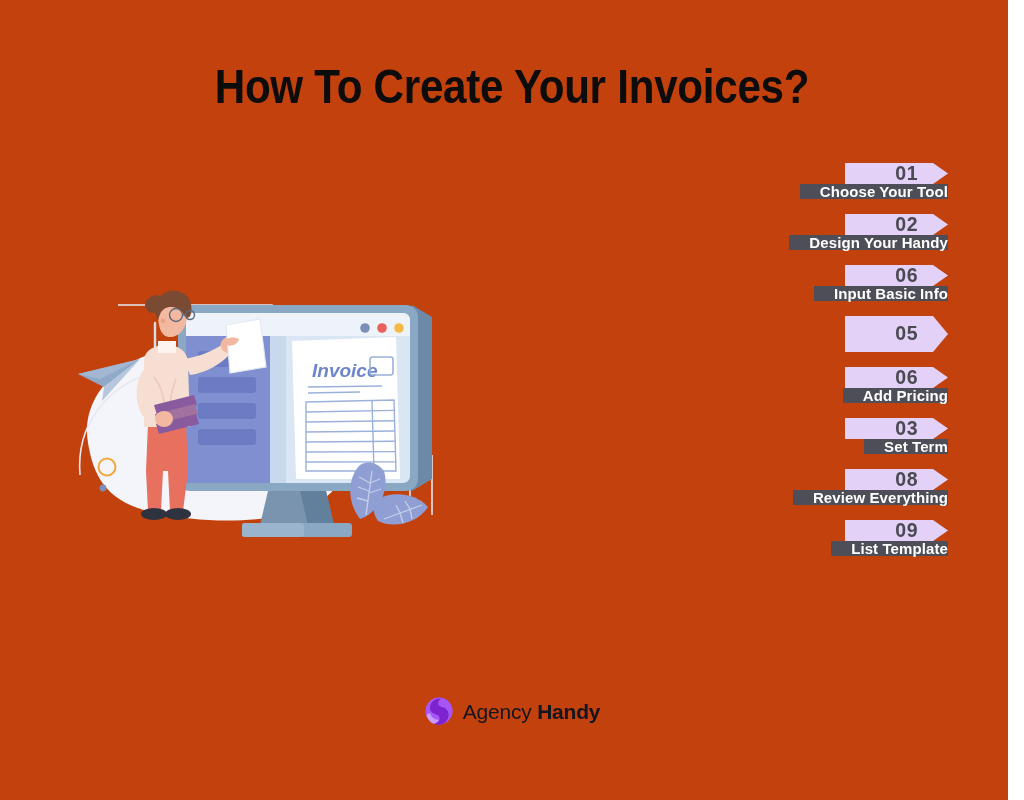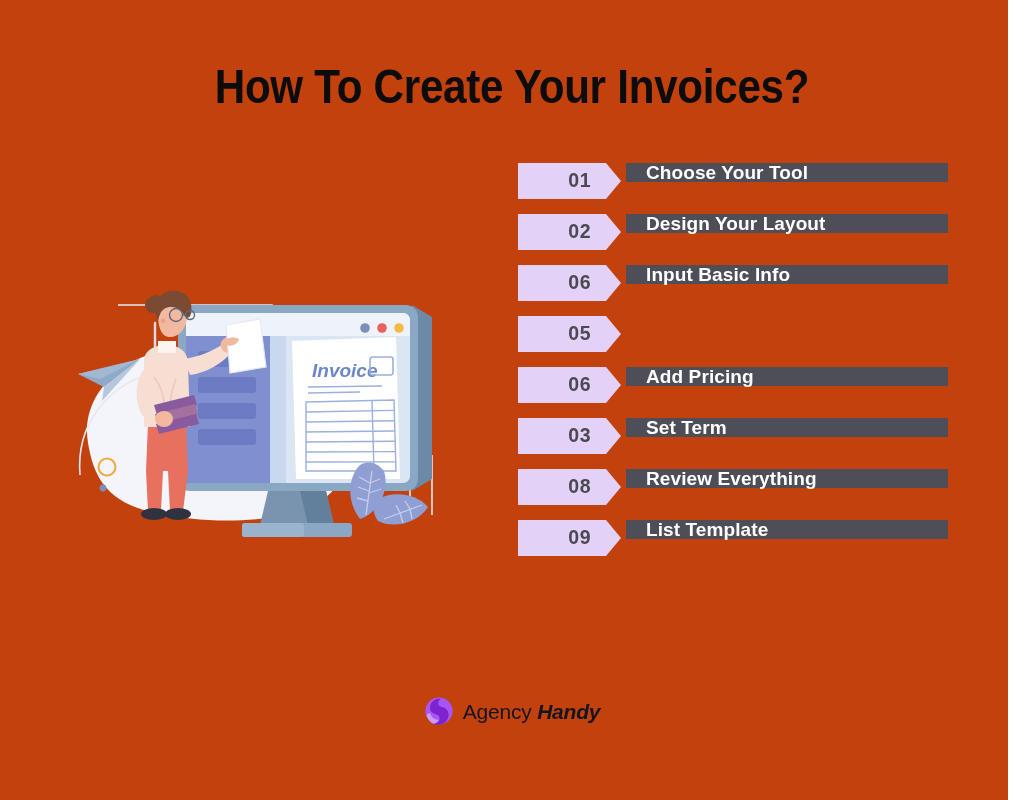--- a/index.html
+++ b/index.html
@@ -44,21 +44,22 @@
     position: absolute;
     left: 518px;
     top: 163px;
     width: 430px;
   }
   .step-row {
     position: relative;
     height: 36px;
     margin-bottom: 15px;
     display: flex;
-    align-items: flex-start;
+    align-items: flex-end;
+    flex-direction: column;
   }
   .step-tag {
     position: relative;
     width: 103px;
     height: 36px;
     background: #e3d1f7;
     display: flex;
     align-items: center;
     justify-content: flex-end;
     padding-right: 30px;
@@ -75,21 +76,21 @@
   .step-bar {
     margin-left: 5px;
     flex: 1;
     background: #4e4e58;
     display: flex;
     align-items: center;
     padding-left: 20px;
     box-sizing: border-box;
   }
   .step-label {
-    font-size: 19px;
+    font-size: 15px;
     font-weight: bold;
     color: #ffffff;
     letter-spacing: 0.1px;
     line-height: 1;
   }
 
   
   .illustration {
     position: absolute;
     left: 60px;
@@ -112,21 +113,21 @@
   }
   .logo-mark { width: 30px; height: 30px; display: block; }
   .logo-text {
     font-size: 21px;
     color: #151520;
     letter-spacing: -0.2px;
     line-height: 1;
     white-space: nowrap;
   }
   .logo-text .lt-light { font-weight: normal; }
-  .logo-text .lt-bold { font-weight: bold; font-style: italic; }
+  .logo-text .lt-bold { font-weight: bold; }
 </style>
 </head>
 <body>
 
 <div id="page">
 
   <div class="title">How To Create Your Invoices?</div>
 
   <div class="illustration">
     <svg width="400" height="275" viewBox="0 0 400 275" xmlns="http://www.w3.org/2000/svg">
@@ -287,21 +288,21 @@
       <div class="step-bar">
         <span class="step-label">Choose Your Tool</span>
       </div>
     </div>
 
     <div class="step-row">
       <div class="step-tag">
         <span class="step-num">02</span>
       </div>
       <div class="step-bar">
-        <span class="step-label">Design Your Layout</span>
+        <span class="step-label">Design Your Handy</span>
       </div>
     </div>
 
     <div class="step-row">
       <div class="step-tag">
         <span class="step-num">06</span>
       </div>
       <div class="step-bar">
         <span class="step-label">Input Basic Info</span>
       </div>

